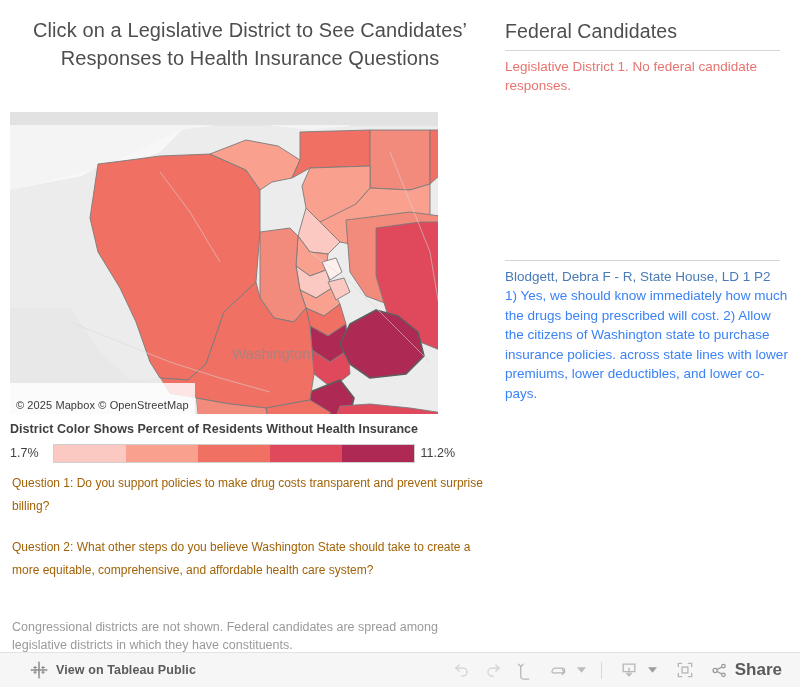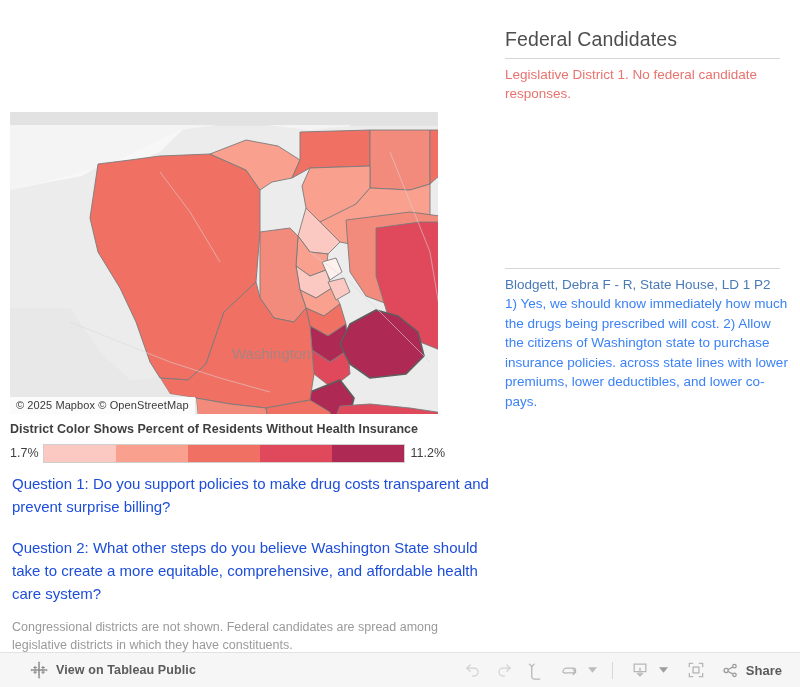--- a/index.html
+++ b/index.html
@@ -39,21 +39,21 @@
     position: absolute;
     left: 10px; top: 112px;
     width: 428px; height: 302px;
     background: #eeeeee;
     overflow: hidden;
   }
   .map-svg { display:block; width: 484px; height: 302px; }
   .map-attrib {
     position: absolute;
     left: 0; bottom: 0;
-    padding: 2px 6px 3px 6px;
+    padding: 16px 6px 3px 6px;
     background: rgba(255,255,255,.82);
     font-size: 11px;
     color: #3a3a3a;
     letter-spacing: .1px;
     white-space: nowrap;
   }
 
   
   .legend-title {
     position: absolute;
@@ -68,55 +68,55 @@
     left: 10px; top: 443px;
     width: 480px; height: 20px;
     display: flex;
     align-items: center;
   }
   .legend-min, .legend-max {
     font-size: 12.5px;
     color: #3f3f3f;
     line-height: 20px;
   }
-  .legend-min { margin-right: 4px; }
+  .legend-min { margin-right: 14px; }
   .legend-max { margin-left: 6px; }
   .legend-bar {
     display: flex;
     height: 19px;
     width: 362px;
     border: 1px solid #cfcfcf;
   }
   .legend-bar span { flex: 1 1 0; display: block; }
 
   
   .questions {
     position: absolute;
     left: 12px; top: 472px;
     width: 478px;
   }
   .question {
-    font-size: 15px;
+    font-size: 12px;
     line-height: 23px;
-    color: #1d4ed8;
+    color: #a16207;
     margin-bottom: 18px;
   }
   .footnote {
     position: absolute;
     left: 12px; top: 618px;
     width: 455px;
     font-size: 12.5px;
     line-height: 18px;
     color: #9a9a9a;
   }
 
   
   .right-pane {
     position: absolute;
-    left: 500px; top: 8px;
+    left: 500px; top: 0;
     width: 300px; height: 652px;
     background: #fff;
     padding: 0 12px 0 5px;
   }
   .pane-heading {
     font-size: 19.5px;
     color: #4e4e4e;
     font-weight: 400;
     letter-spacing: .1px;
   }
@@ -190,33 +190,34 @@
     width: 1px; height: 17px;
     background: #d8d8d8;
     margin: 0 10px;
   }
   .tb-share {
     display: flex; align-items: center; gap: 6px;
     margin-left: 8px; margin-right: 8px;
     cursor: pointer;
   }
   .tb-share-label {
-    font-size: 13px;
+    font-size: 17px;
     color: #5b5b5b;
     font-weight: bold;
   }
   .tableau-logo { width: 18px; height: 18px; display:block; }
 </style>
 </head>
 <body>
 
 <div class="viz">
 
   <div class="left-pane">
 
+    <div class="title">Click on a Legislative District to See Candidates’ Responses to Health Insurance Questions</div>
 
     <div class="map-wrap">
       <svg class="map-svg" viewBox="0 0 484 302">
         <defs>
           <clipPath id="mapclip">
               <rect x="0" y="0" width="484" height="302"></rect>
             </clipPath>
         </defs>
         <g clip-path="url(#mapclip)">
           <rect x="0" y="0" width="484" height="302" fill="#eeeeee"></rect>

